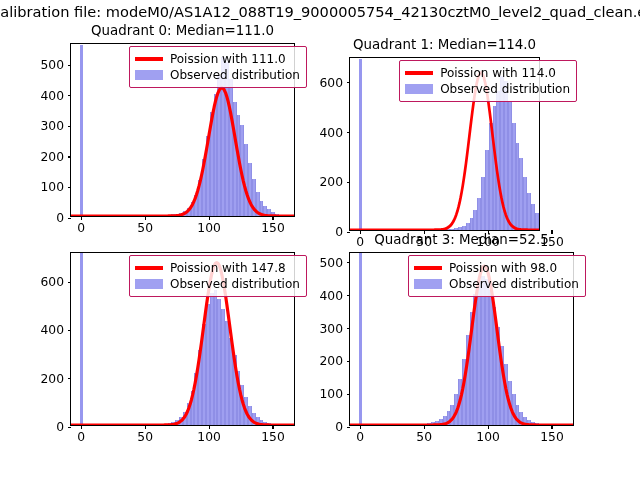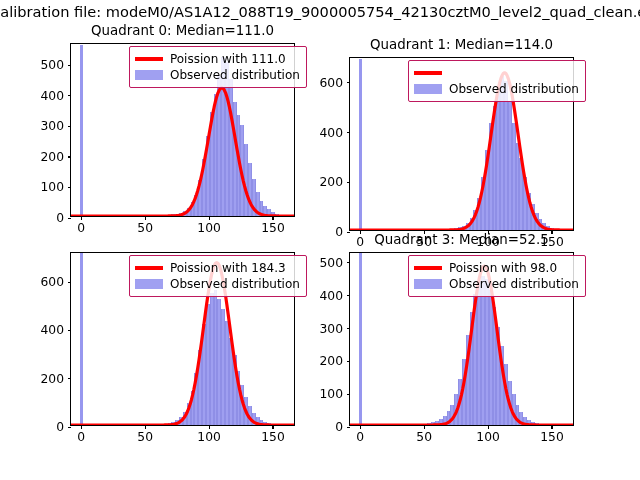--- a/index.html
+++ b/index.html
@@ -245,21 +245,21 @@
           <div class="legend-row">
             <span class="legend-key line"></span>
             <span class="legend-label">Poission with 111.0</span>
           </div>
           <div class="legend-row">
             <span class="legend-key patch"></span>
             <span class="legend-label">Observed distribution</span>
           </div>
         </div>
       </div>
-      <div class="axes" style="left: 349px; top: 57px; width: 225px; height: 174px;">
+      <div class="axes" style="left: 349px; top: 57px; width: 191px; height: 174px;">
         <div class="subtitle">Quadrant 1: Median=114.0</div>
         <div class="plotarea">
           <div class="spike" style="left: 8.50142px; width: 3.4517px; height: 171.514px;"></div>
           <div class="bar" style="left: 92.6847px; width: 3.83523px; height: 0.8px;"></div>
           <div class="bar" style="left: 96.5199px; width: 3.83523px; height: 0.994286px;"></div>
           <div class="bar" style="left: 100.355px; width: 3.83523px; height: 1.49143px;"></div>
           <div class="bar" style="left: 104.19px; width: 3.83523px; height: 1.98857px;"></div>
           <div class="bar" style="left: 108.026px; width: 3.83523px; height: 2.98286px;"></div>
           <div class="bar" style="left: 111.861px; width: 3.83523px; height: 4.47429px;"></div>
           <div class="bar" style="left: 115.696px; width: 3.83523px; height: 6.96px;"></div>
@@ -303,20 +303,21 @@
         <div class="xticklabel" style="left: 10.2273px;">0</div>
         <div class="xtick" style="left: 73.6477px;"></div>
         <div class="xticklabel" style="left: 74.1477px;">50</div>
         <div class="xtick" style="left: 137.568px;"></div>
         <div class="xticklabel" style="left: 138.068px;">100</div>
         <div class="xtick" style="left: 201.489px;"></div>
         <div class="xticklabel" style="left: 201.989px;">150</div>
         <div class="legend" style="left: 26%; top: 2px;">
           <div class="legend-row">
             <span class="legend-key line"></span>
+            <span class="legend-label">Poission with 114.0</span>
           </div>
           <div class="legend-row">
             <span class="legend-key patch"></span>
             <span class="legend-label">Observed distribution</span>
           </div>
         </div>
       </div>
       <div class="axes" style="left: 70px; top: 252px; width: 225px; height: 174px;">
         <div class="plotarea">
           <div class="spike" style="left: 8.50142px; width: 3.4517px; height: 171.583px;"></div>
@@ -367,21 +368,21 @@
         <div class="xticklabel" style="left: 10.2273px;">0</div>
         <div class="xtick" style="left: 73.6477px;"></div>
         <div class="xticklabel" style="left: 74.1477px;">50</div>
         <div class="xtick" style="left: 137.568px;"></div>
         <div class="xticklabel" style="left: 138.068px;">100</div>
         <div class="xtick" style="left: 201.489px;"></div>
         <div class="xticklabel" style="left: 201.989px;">150</div>
         <div class="legend" style="left: 26%; top: 2px;">
           <div class="legend-row">
             <span class="legend-key line"></span>
-            <span class="legend-label">Poission with 184.3</span>
+            <span class="legend-label">Poission with 147.8</span>
           </div>
           <div class="legend-row">
             <span class="legend-key patch"></span>
             <span class="legend-label">Observed distribution</span>
           </div>
         </div>
       </div>
       <div class="axes" style="left: 349px; top: 252px; width: 225px; height: 174px;">
         <div class="subtitle">Quadrant 3: Median=52.5</div>
         <div class="plotarea">

